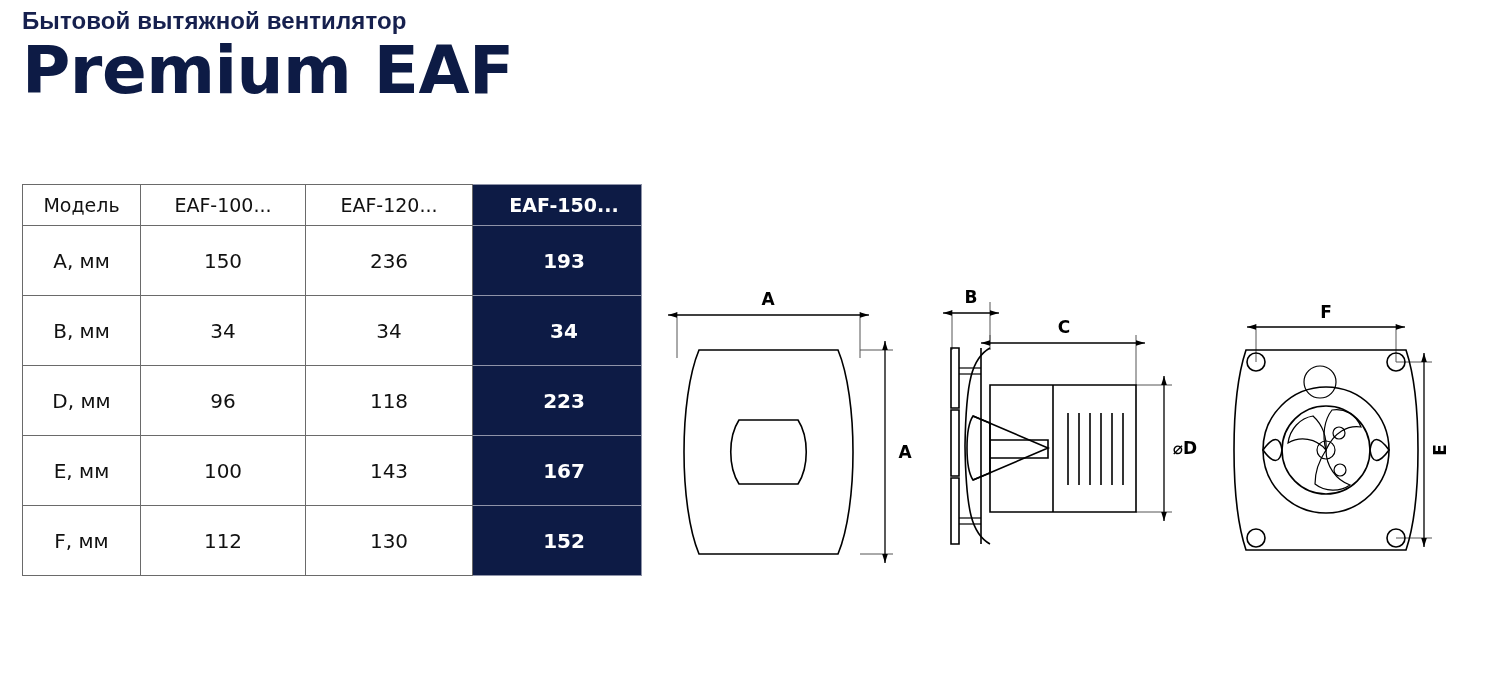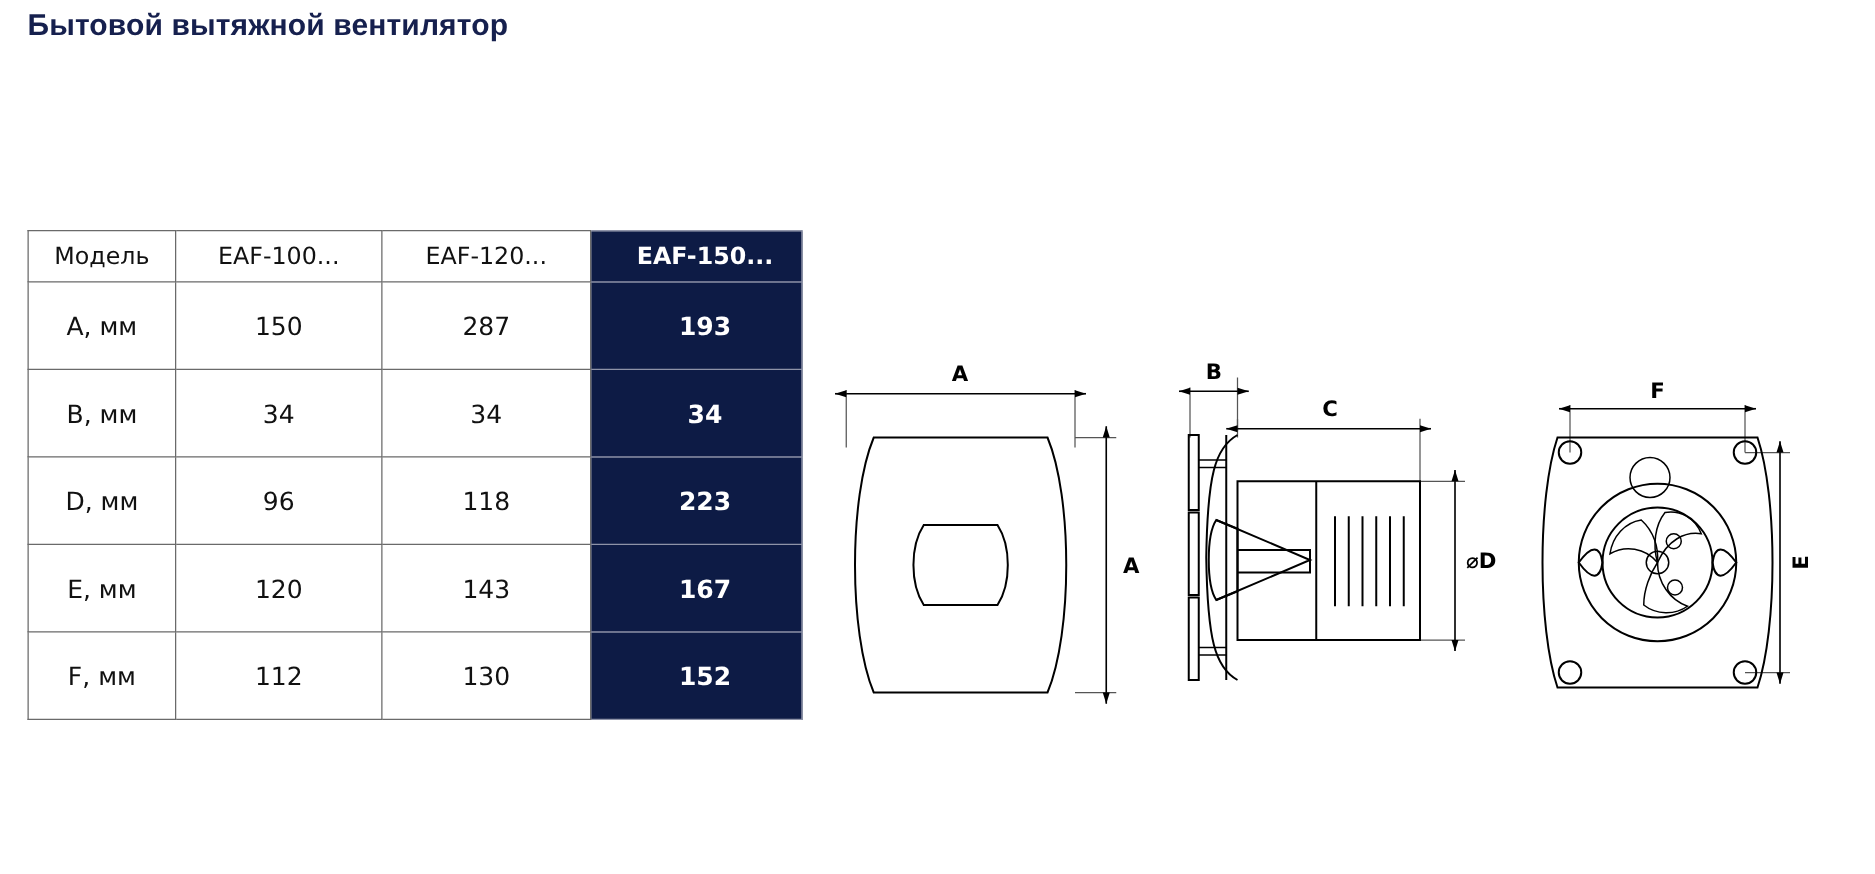--- a/index.html
+++ b/index.html
@@ -76,20 +76,21 @@
     font-size: 17px; font-weight: bold; fill: #000;
   }
 </style>
 </head>
 <body>
 
 <div class="page">
 
   <div class="header">
     <div class="subtitle">Бытовой вытяжной вентилятор</div>
+    <div class="maintitle">Premium EAF</div>
   </div>
 
   <table class="spec-table">
     <colgroup>
         <col class="c0">
         <col class="c1">
         <col class="c2">
         <col class="c3">
       </colgroup>
     <thead>
@@ -97,38 +98,38 @@
         <th>Модель</th>
         <th>EAF-100...</th>
         <th>EAF-120...</th>
         <th class="hl">EAF-150...</th>
       </tr>
     </thead>
     <tbody>
       <tr>
         <td>A, мм</td>
         <td>150</td>
-        <td>287</td>
+        <td>236</td>
         <td class="hl">193</td>
       </tr>
       <tr>
         <td>B, мм</td>
         <td>34</td>
         <td>34</td>
         <td class="hl">34</td>
       </tr>
       <tr>
         <td>D, мм</td>
         <td>96</td>
         <td>118</td>
         <td class="hl">223</td>
       </tr>
       <tr>
         <td>E, мм</td>
-        <td>120</td>
+        <td>100</td>
         <td>143</td>
         <td class="hl">167</td>
       </tr>
       <tr>
         <td>F, мм</td>
         <td>112</td>
         <td>130</td>
         <td class="hl">152</td>
       </tr>
     </tbody>

